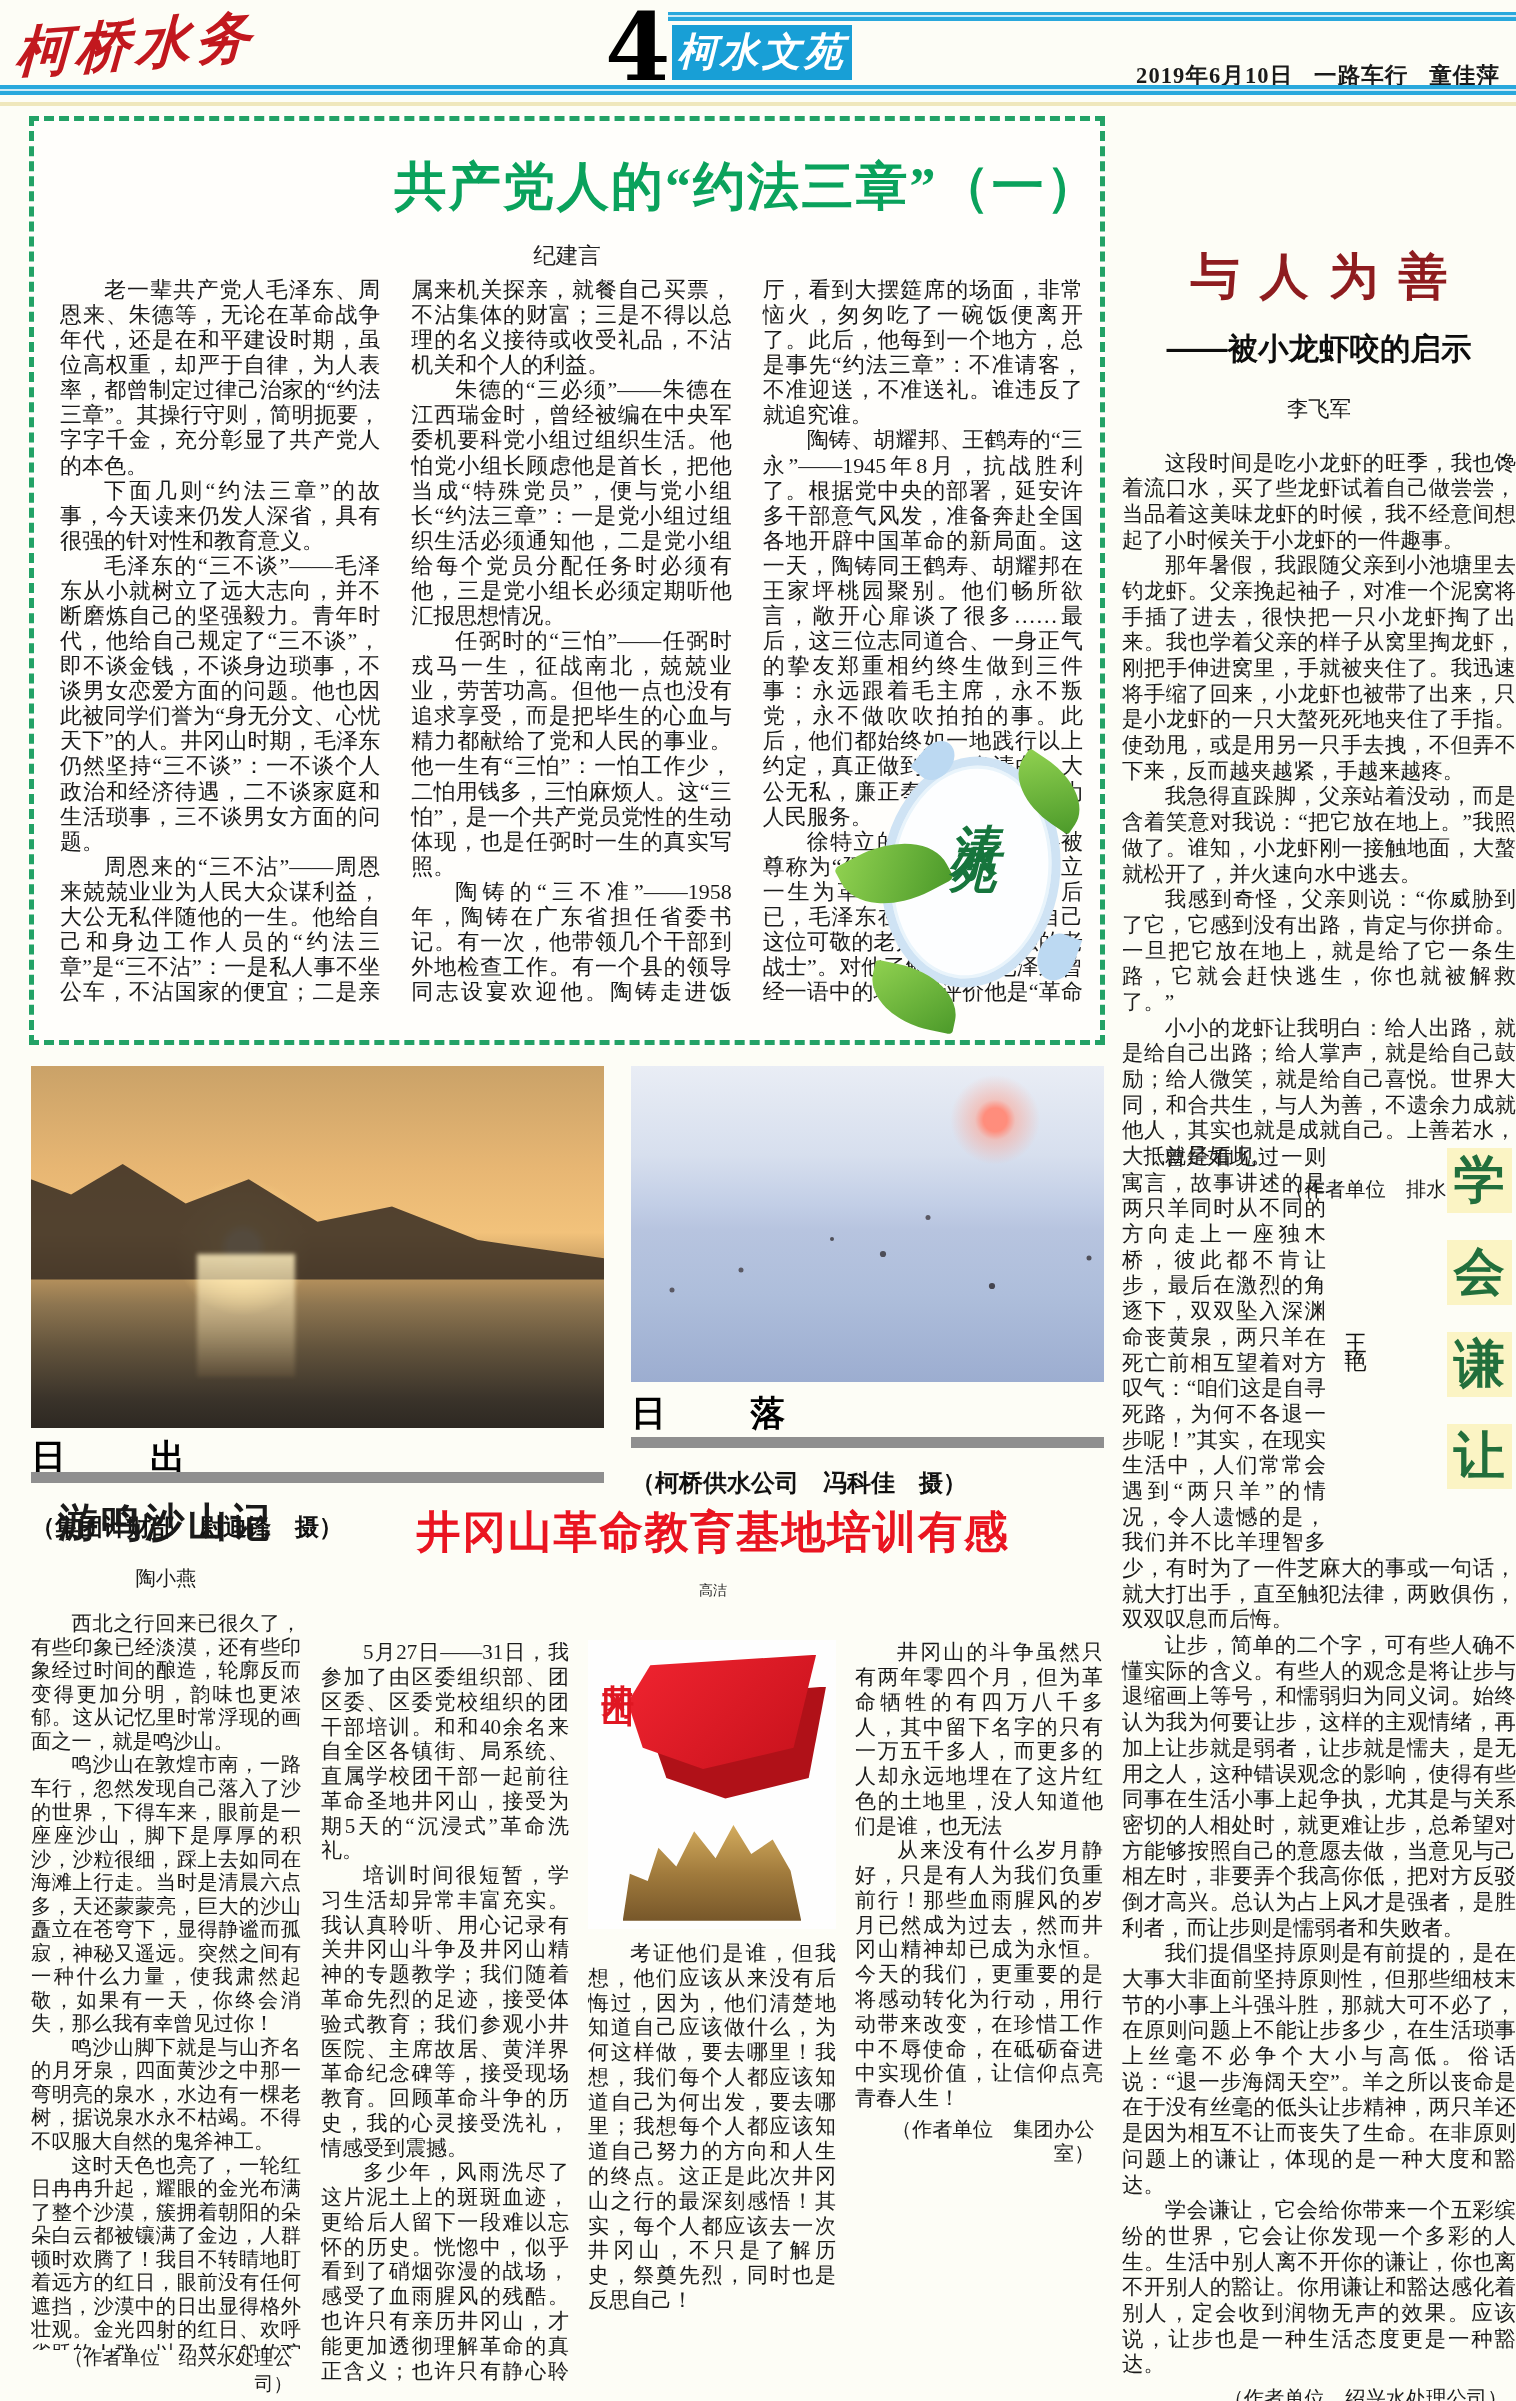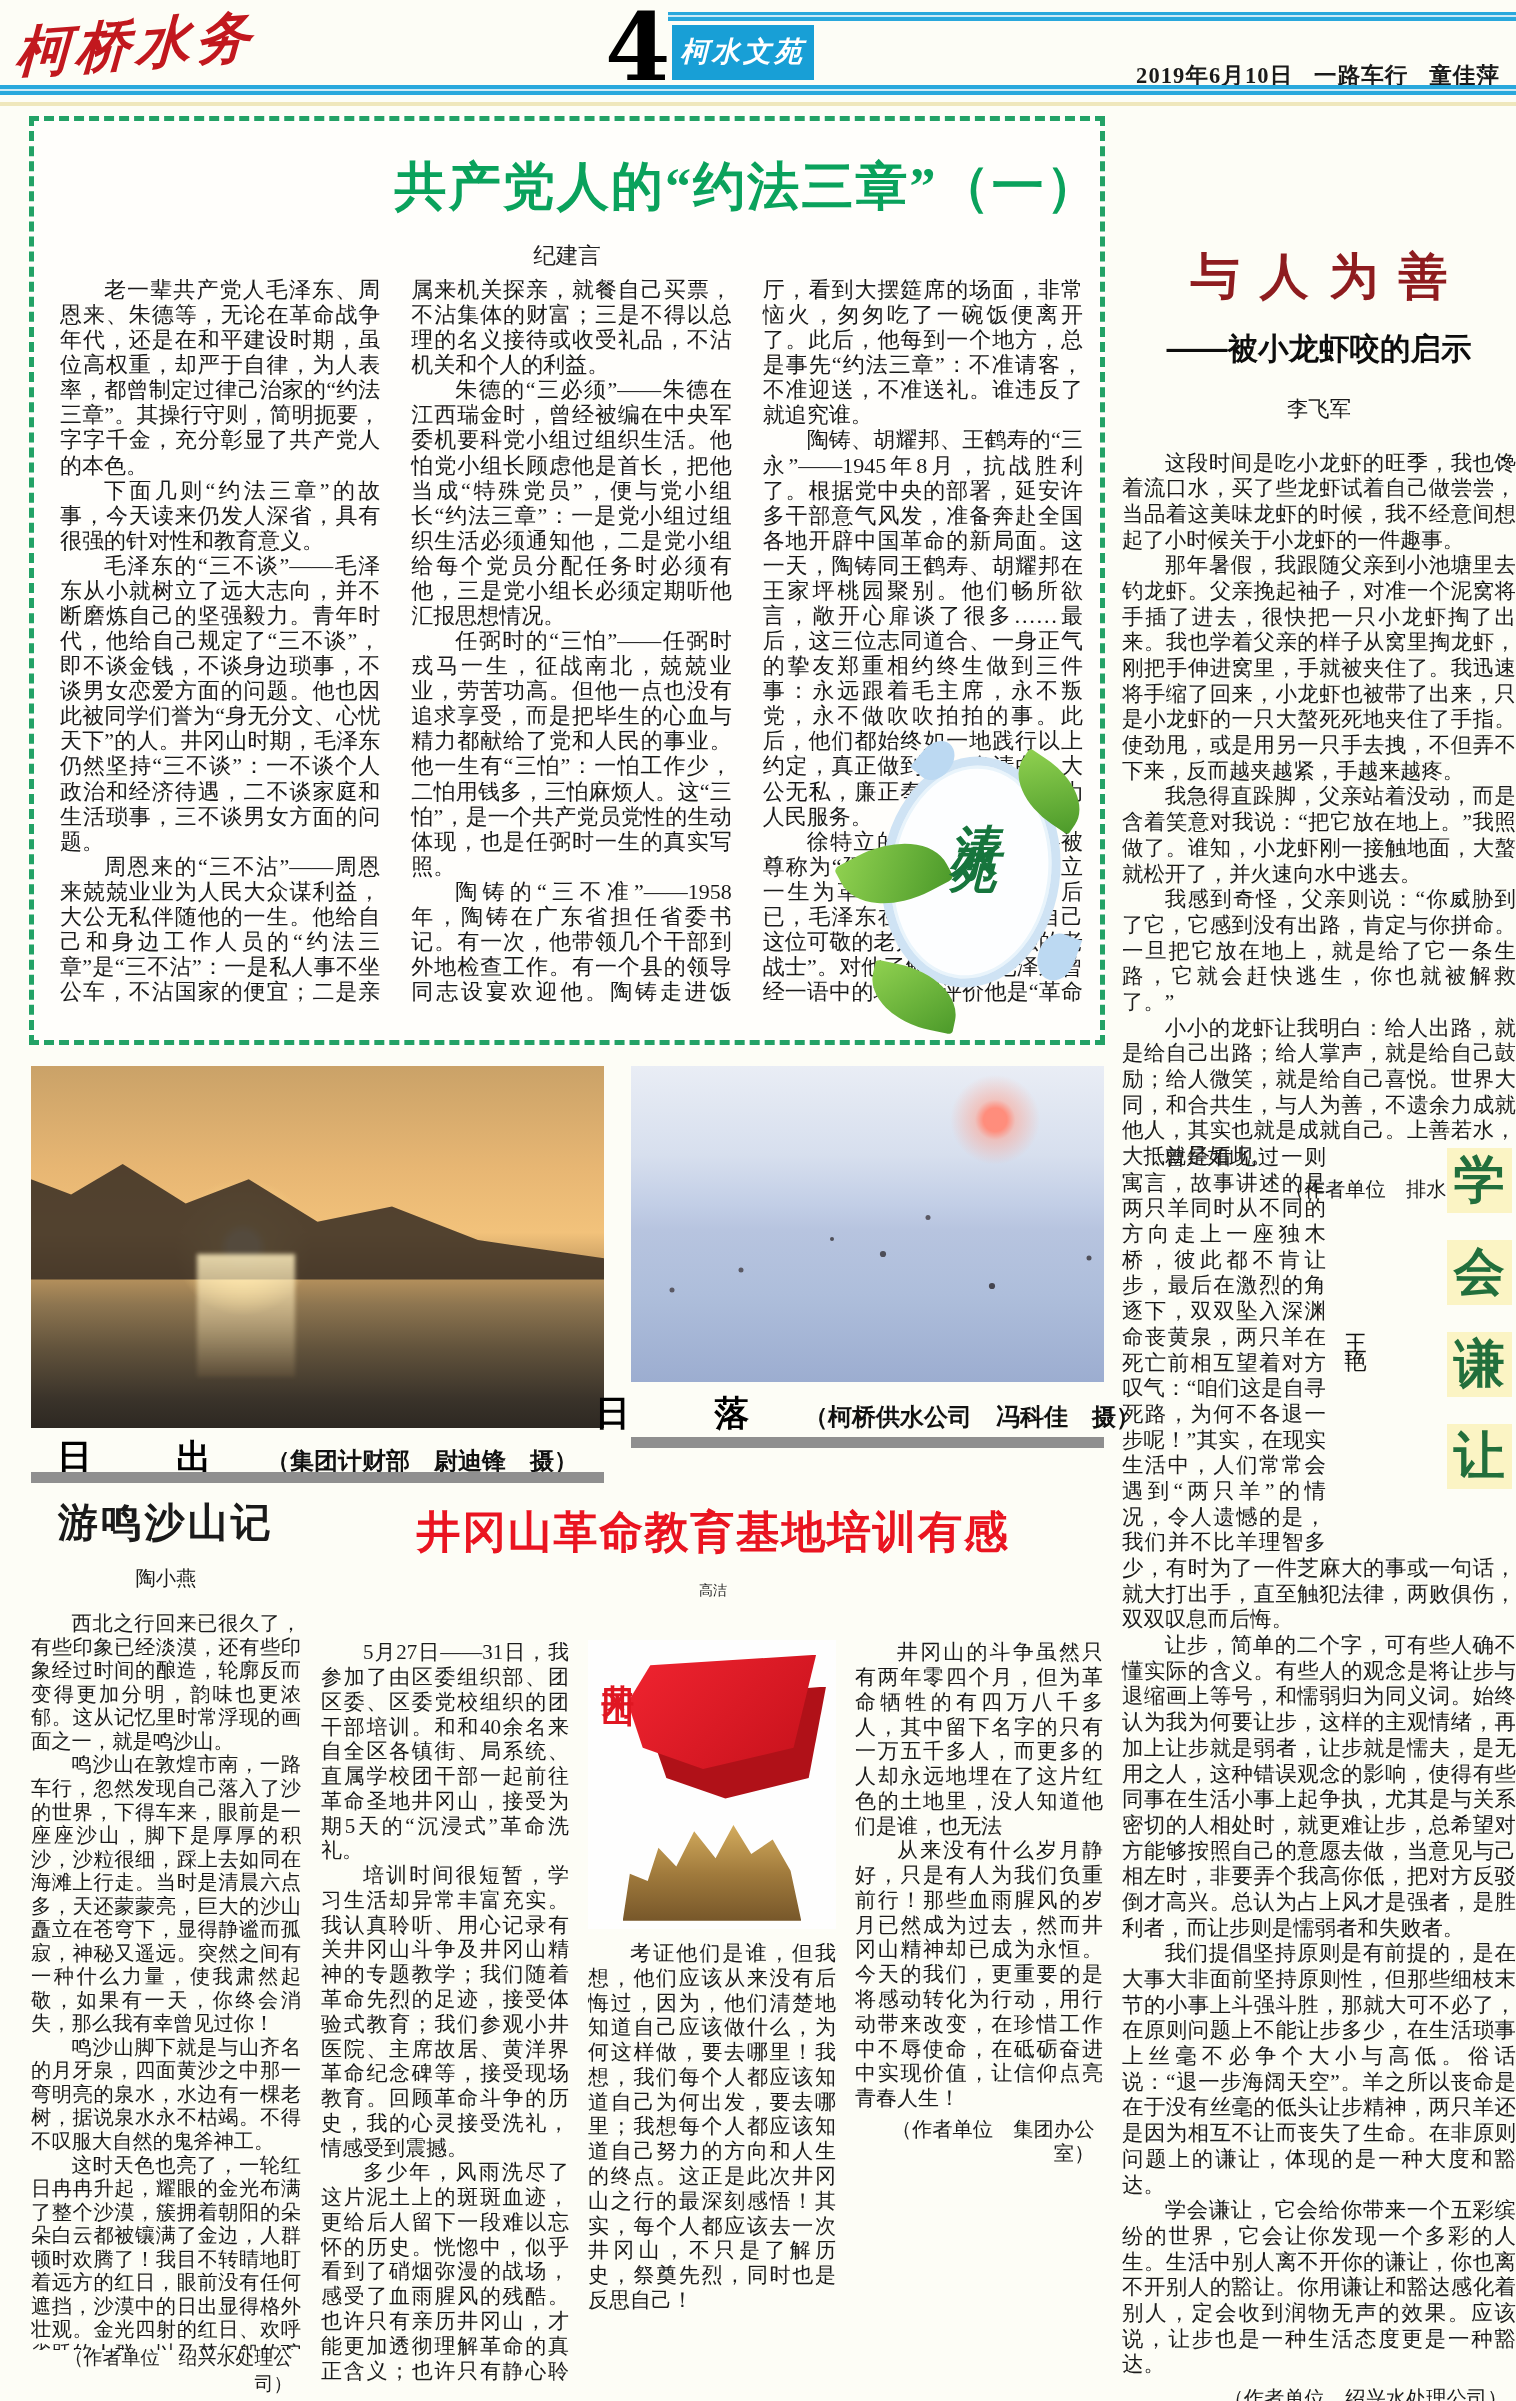--- a/index.html
+++ b/index.html
@@ -6,22 +6,22 @@
   body{font-family:"Liberation Serif","DejaVu Serif",serif;background:#ffffff;}
   .page{position:relative;width:1517px;height:2401px;background:#fdfdf6;overflow:hidden;color:#1a1a1a;}
 
   
   .masthead{position:absolute;left:15px;top:7.5px;font-size:55px;font-weight:bold;font-style:italic;
     color:#c2181e;transform:rotate(-4deg) skewX(-6deg);letter-spacing:5.3px;white-space:nowrap;}
   .cyanbar{background:linear-gradient(to bottom,#29a8dc 0 38%,#cdeaf6 38% 56%,#29a8dc 56% 100%);}
   .bar-top-right{position:absolute;left:668px;top:11.8px;width:849px;height:9.6px;}
   .page-num{position:absolute;left:605px;top:0px;font-size:94px;line-height:1;font-weight:900;
     font-family:"DejaVu Serif","Liberation Serif",serif;color:#000;}
-  .section-badge{position:absolute;left:672px;top:24.6px;width:142px;height:55px;background:#189fd6;
-    color:#fff;display:flex;align-items:center;justify-content:center;font-size:28px;font-weight:bold;
+  .section-badge{position:absolute;left:672px;top:24.6px;width:180px;height:55px;background:#189fd6;
+    color:#fff;display:flex;align-items:center;justify-content:center;font-size:39px;font-weight:bold;
     font-style:italic;letter-spacing:3.2px;}
   .dateline{position:absolute;top:60px;right:17px;font-size:22.5px;font-weight:bold;letter-spacing:1.1px;}
   .dateline span{margin-left:14px;}
   .bar-full{position:absolute;left:0;top:85px;width:1517px;height:9.6px;}
   .bar-yellow{position:absolute;left:0;top:102px;width:1517px;height:4.3px;background:#efe7bc;}
 
   
   .main-box{position:absolute;left:29px;top:116px;width:1076px;height:929px;box-sizing:border-box;
     border:5.3px dashed #23a266;background:#fffefb;}
   .main-title{margin-top:31px;text-align:right;font-size:52px;font-weight:bold;color:#0aa25c;
@@ -56,21 +56,21 @@
     clip-path:polygon(0 100%,0 34%,7% 44%,16% 24%,27% 50%,38% 34%,50% 62%,63% 52%,78% 74%,100% 86%,100% 100%);}
   .photo-sunrise .glare{position:absolute;left:29%;top:52%;width:17%;height:34%;
     background:linear-gradient(to bottom,rgba(255,238,190,.85),rgba(255,200,120,.08));filter:blur(2.1px);}
   .photo-sunset{left:631px;top:1066px;width:473px;height:316px;
     background:
       radial-gradient(circle at 77% 17%, #ff8d7c 0 2.6%, rgba(255,160,140,.5) 4.5%, rgba(255,190,170,0) 10%),
       linear-gradient(to bottom,#e9edf5 0%,#d7dfee 28%,#c2cee6 44%,#b7c4df 52%,#aebedb 72%,#9cadd0 100%);}
   .photo-sunset .specks{position:absolute;left:42%;top:54%;width:4.8px;height:4.8px;background:#50505a;border-radius:50%;
     box-shadow:51px 15px 0 1.1px #4e4e58,-91px 31px 0 0.5px #5a5964,160px 47px 0 1.1px #45454f,
       257px 19px 0 0.5px #50505a,-160px 51px 0 0.5px #5a5964,96px -21.4px 0 0.5px #5a5964;}
-  .caption-row{position:absolute;display:flex;align-items:baseline;justify-content:center;gap:30px;}
+  .caption-row{position:absolute;display:flex;align-items:baseline;justify-content:center;gap:30px;flex-direction:column;}
   .cap-sunrise{left:31px;top:1434px;width:573px;}
   .cap-sunset{left:631px;top:1390px;width:473px;}
   .cap-label{font-family:"Liberation Sans","DejaVu Sans",sans-serif;font-weight:bold;font-size:35px;
     letter-spacing:24.6px;color:#000;white-space:nowrap;}
   .cap-credit{font-size:24px;color:#111;white-space:nowrap;font-weight:bold;}
   .gray-bar{position:absolute;height:10.7px;background:#8f8f8f;}
   .bar-sunrise{left:31px;top:1472px;width:573px;}
   .bar-sunset{left:631px;top:1437px;width:473px;}
 
   

